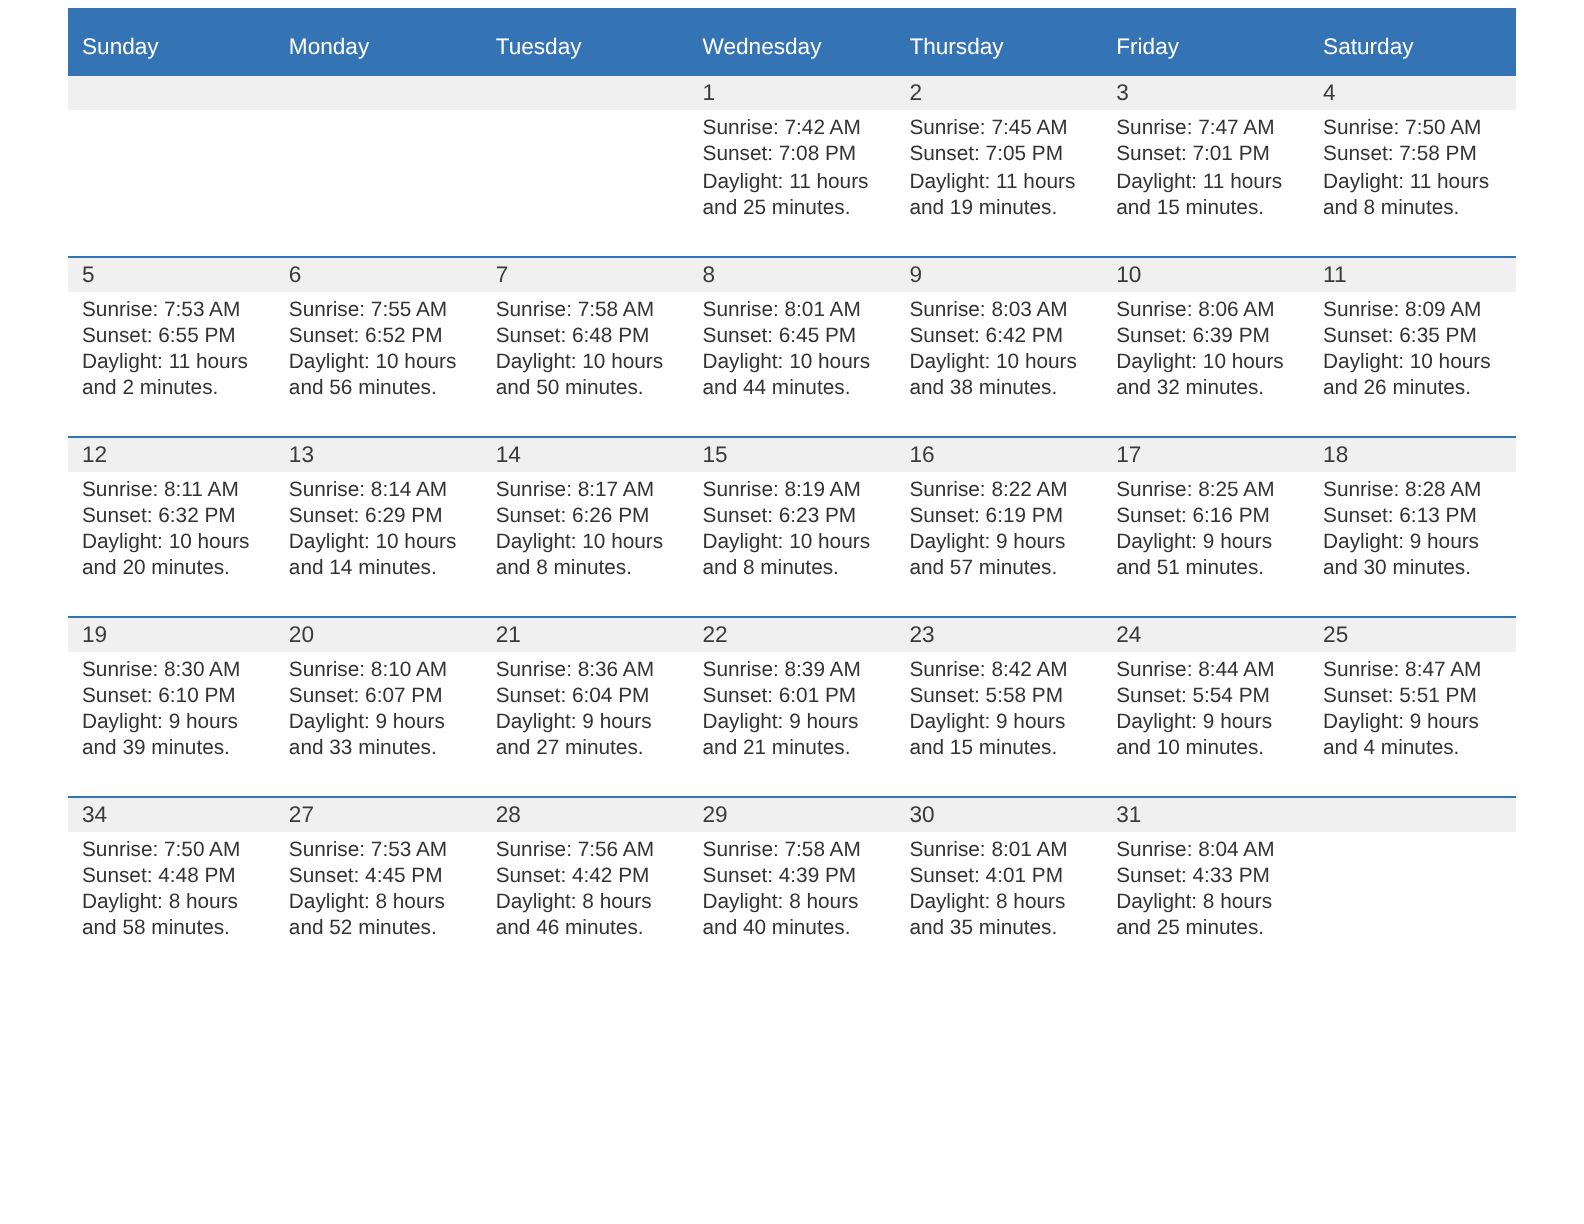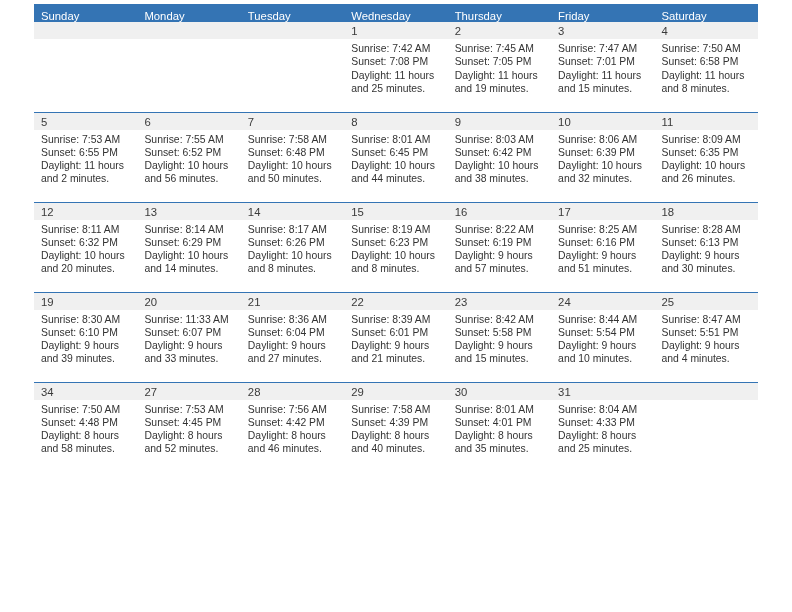--- a/index.html
+++ b/index.html
@@ -86,21 +86,21 @@
     table-layout: fixed;
     margin-top: 4px;
   }
   table.cal th {
     background: #3474b4;
     color: #ffffff;
     font-size: 11.3px;
     font-weight: normal;
     text-align: left;
     padding: 5px 0 0 7px;
-    height: 18px;
+    height: 34px;
     border: none;
   }
   table.cal td {
     vertical-align: top;
     padding: 0;
     border: none;
     width: 103.42px;
     height: 90px;
     background: #ffffff;
   }
@@ -183,21 +183,21 @@
               <div>Sunrise: 7:47 AM</div>
               <div>Sunset: 7:01 PM</div>
               <div>Daylight: 11 hours</div>
               <div>and 15 minutes.</div>
             </div>
           </td>
           <td>
             <div class="daynum-band">4</div>
             <div class="cellbody">
               <div>Sunrise: 7:50 AM</div>
-              <div>Sunset: 6:58 PM</div>
+              <div>Sunset: 7:58 PM</div>
               <div>Daylight: 11 hours</div>
               <div>and 8 minutes.</div>
             </div>
           </td>
         </tr>
         <tr class="week">
           <td>
             <div class="daynum-band">5</div>
             <div class="cellbody">
               <div>Sunrise: 7:53 AM</div>
@@ -332,21 +332,21 @@
             <div class="cellbody">
               <div>Sunrise: 8:30 AM</div>
               <div>Sunset: 6:10 PM</div>
               <div>Daylight: 9 hours</div>
               <div>and 39 minutes.</div>
             </div>
           </td>
           <td>
             <div class="daynum-band">20</div>
             <div class="cellbody">
-              <div>Sunrise: 11:33 AM</div>
+              <div>Sunrise: 8:10 AM</div>
               <div>Sunset: 6:07 PM</div>
               <div>Daylight: 9 hours</div>
               <div>and 33 minutes.</div>
             </div>
           </td>
           <td>
             <div class="daynum-band">21</div>
             <div class="cellbody">
               <div>Sunrise: 8:36 AM</div>
               <div>Sunset: 6:04 PM</div>

